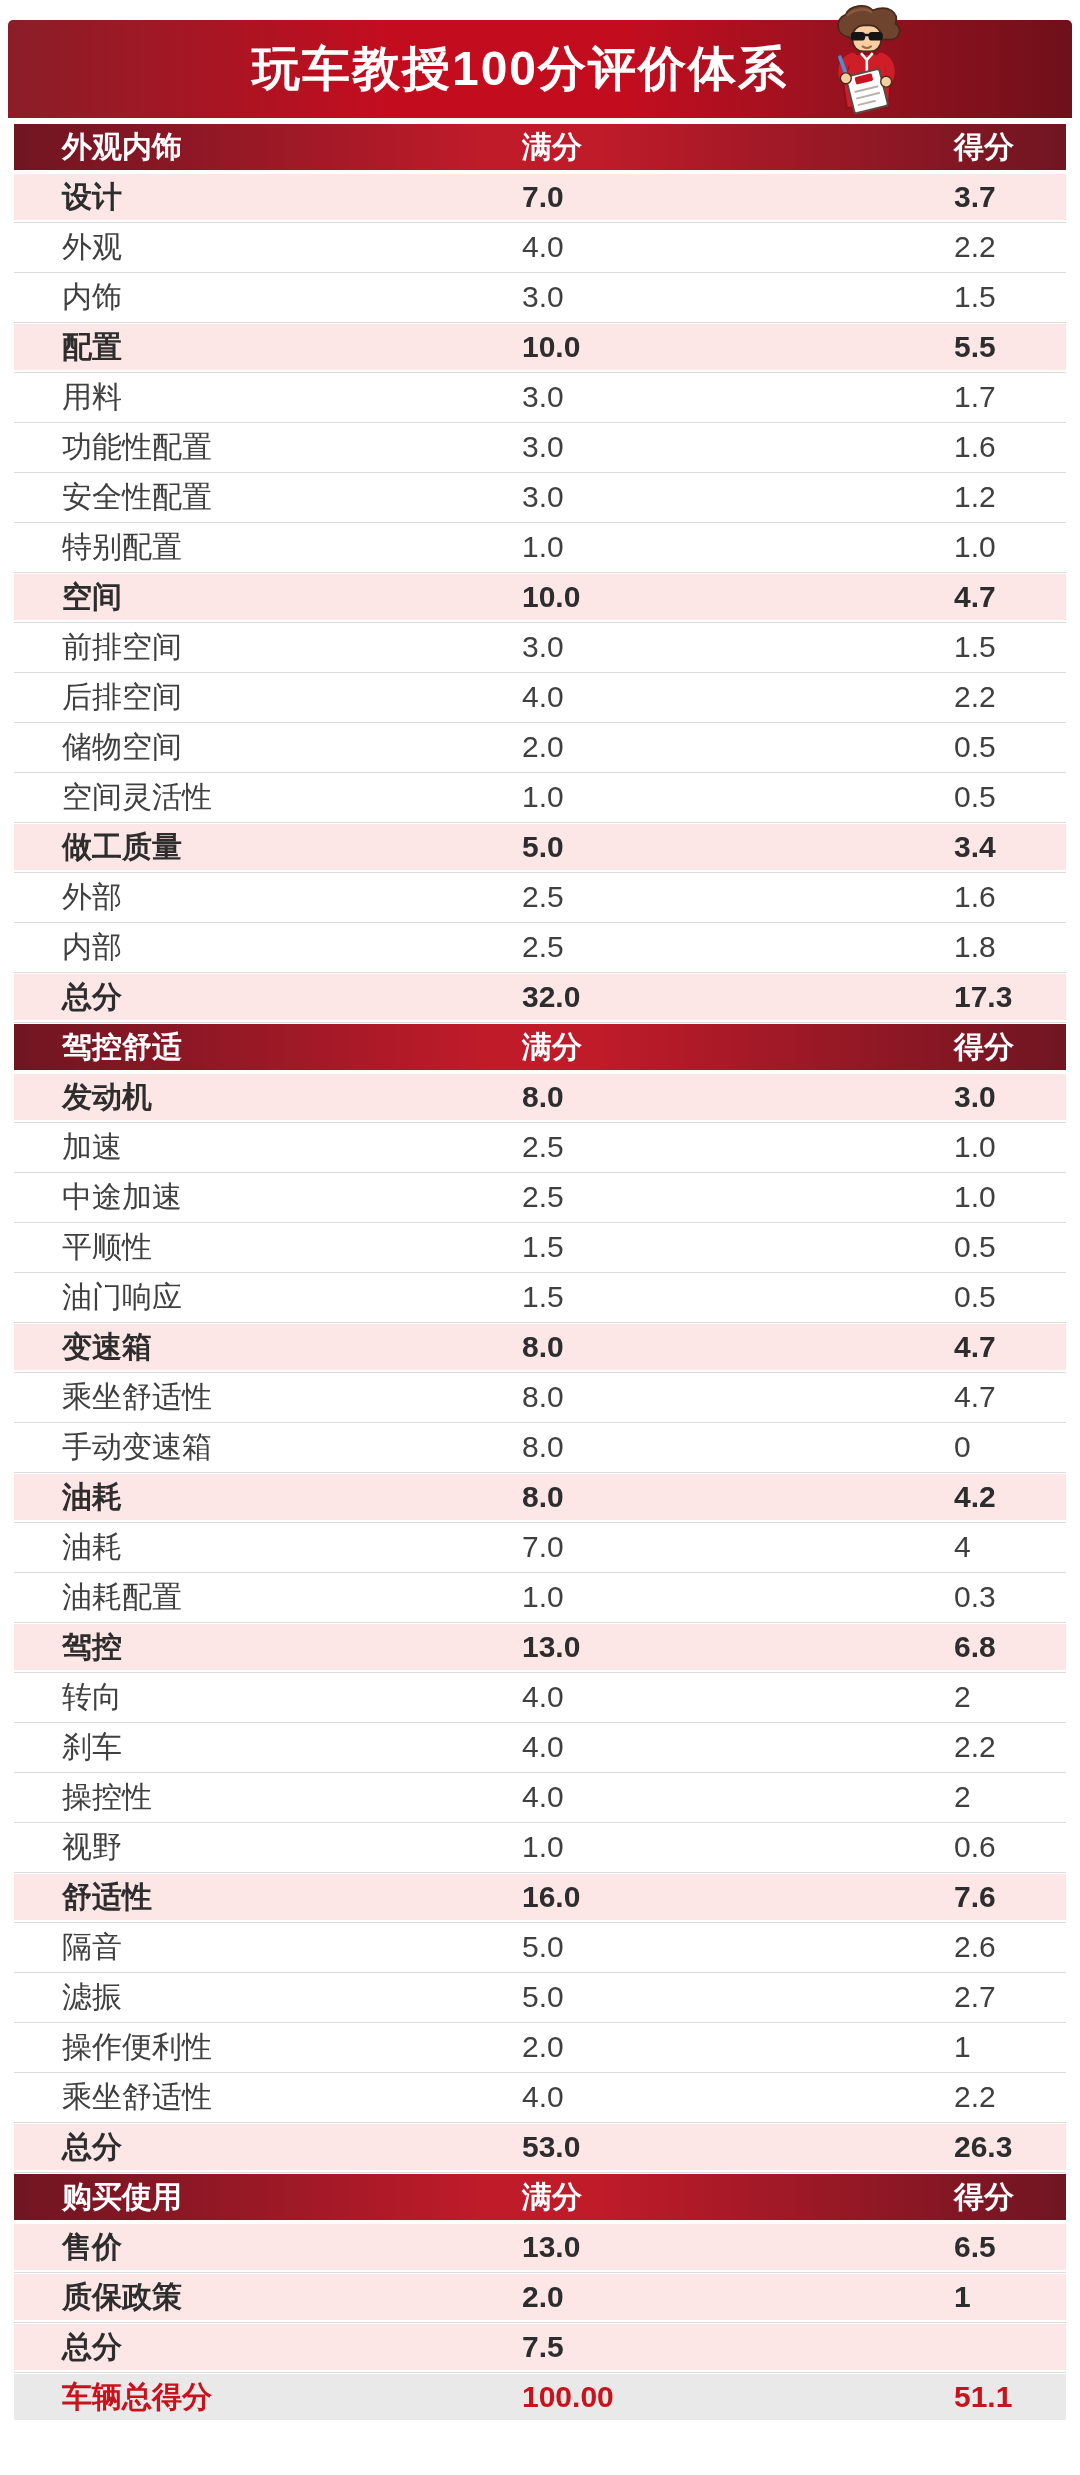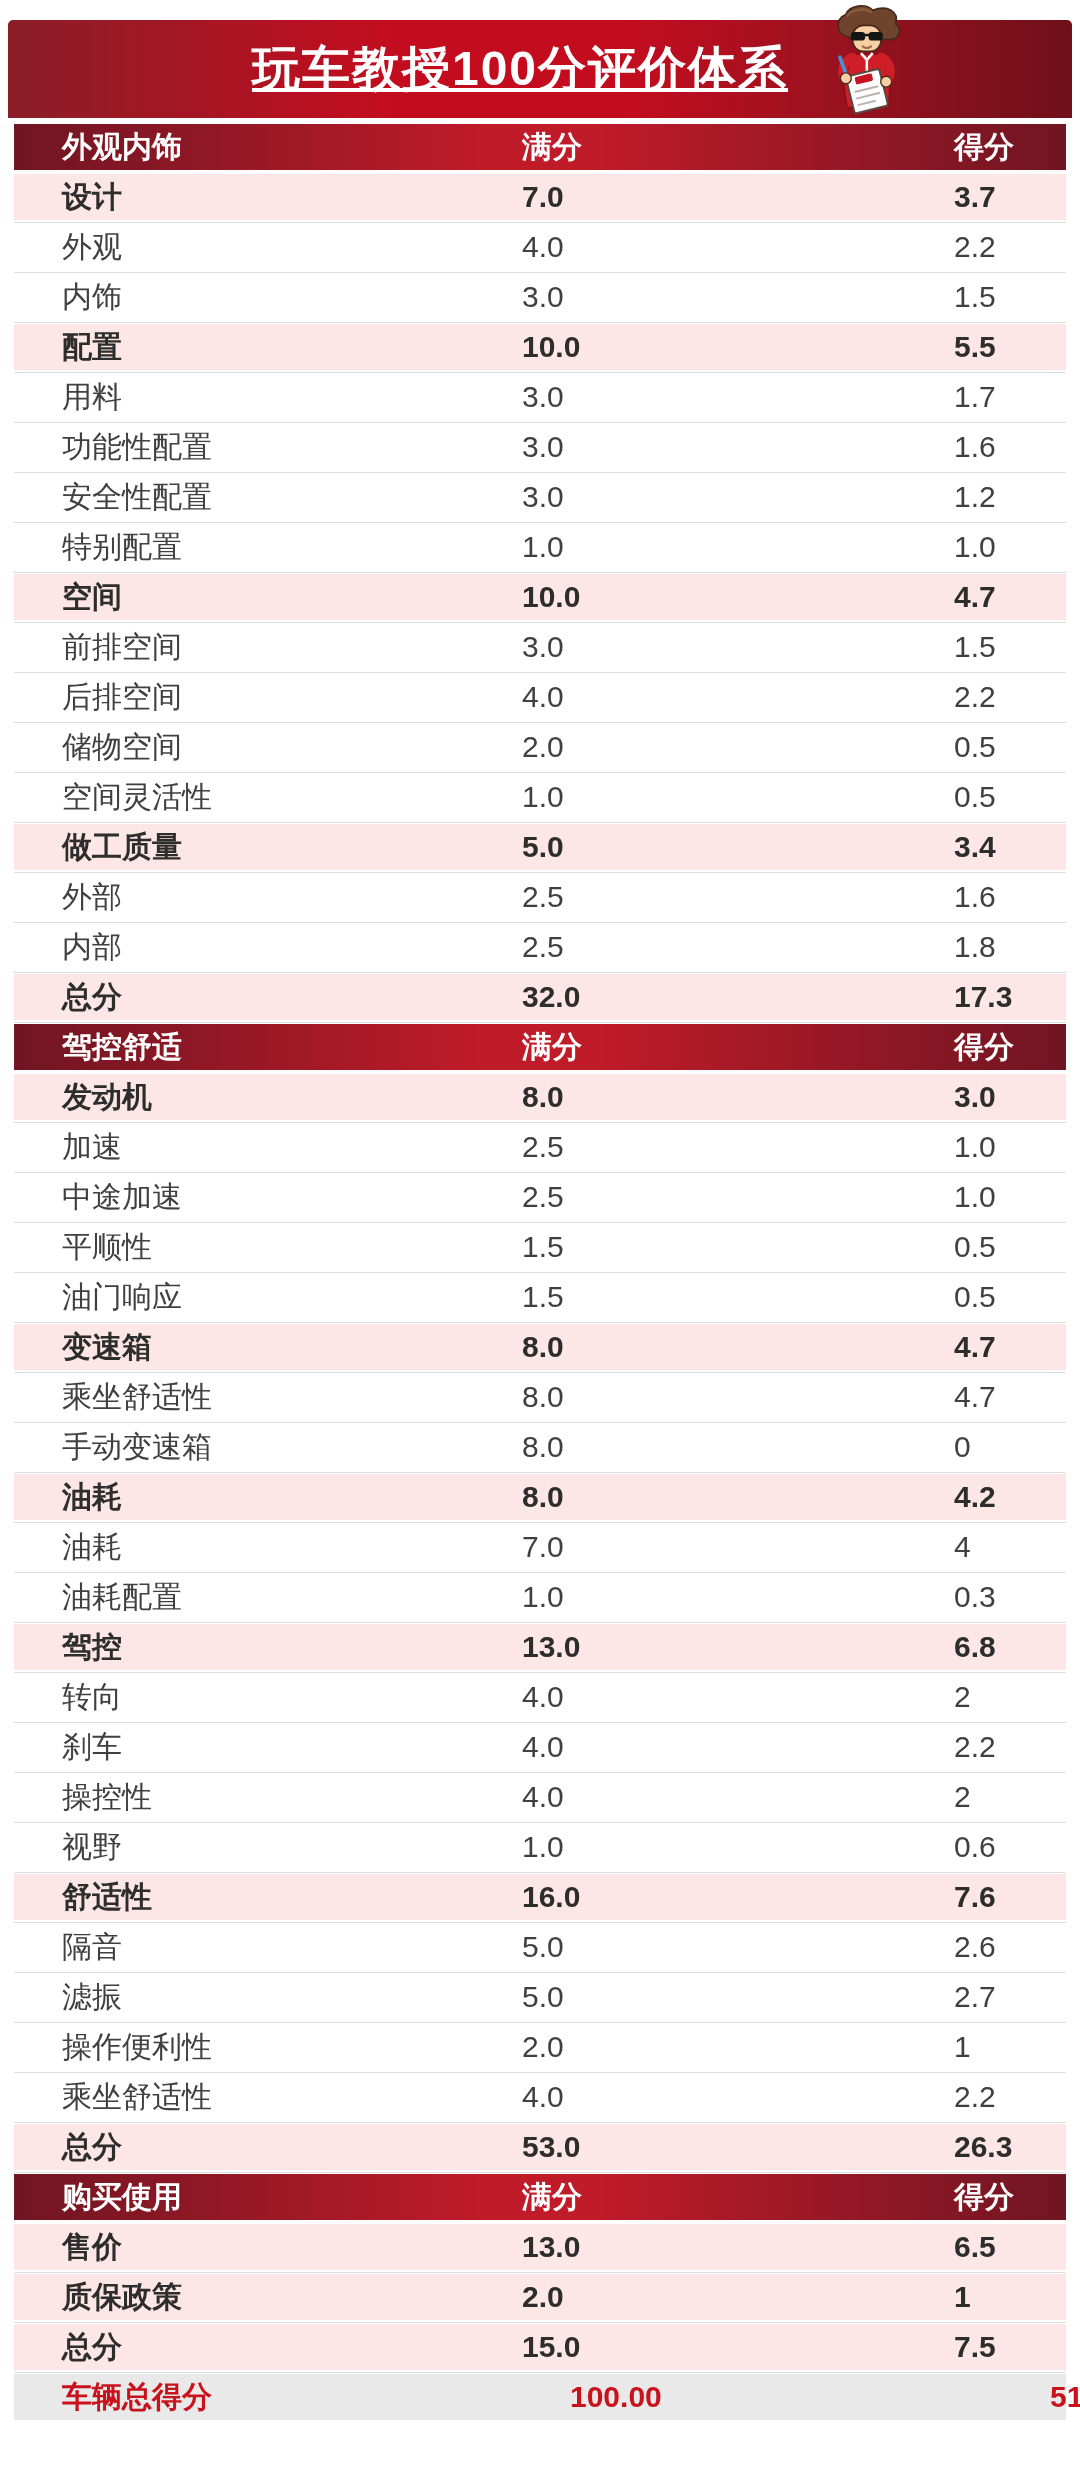--- a/index.html
+++ b/index.html
@@ -2,33 +2,33 @@
 <html><head>
 <meta charset="utf-8">
 <style>
   html,body{margin:0;padding:0;background:#ffffff;}
   body{width:1080px;font-family:"Liberation Sans","DejaVu Sans",sans-serif;}
   .page{position:relative;width:1080px;height:2475px;background:#ffffff;overflow:hidden;}
 
   .banner{position:relative;margin:20px 8px 3px 8px;height:98px;border-radius:5px 5px 0 0;
     background:linear-gradient(90deg,#8a1e28 0%,#c30d1f 36%,#c30d1f 58%,#99121f 78%,#6f101a 100%);}
   .banner-title{line-height:98px;text-align:center;color:#ffffff;font-size:48px;font-weight:bold;
-    letter-spacing:2px;padding-right:40px;text-decoration:underline;}
+    letter-spacing:2px;padding-right:40px;}
   .mascot{position:absolute;right:164px;bottom:-2px;width:84px;height:122px;}
   .mascot svg{width:100%;height:100%;display:block;}
 
   .score-table{margin:6px;}
   .row{display:grid;grid-template-columns:460px 432px auto;align-items:center;height:46px;
     margin:0 8px 4px 8px;padding-left:48px;font-size:30px;color:#404040;position:relative;}
   .row--header{background:linear-gradient(90deg,#701522 0%,#c01b29 45%,#c01b29 55%,#701522 100%);
     color:#ffffff;font-weight:bold;}
   .row--cat{background:#fce6e6;font-weight:bold;color:#2d2d2d;}
   .row--sub{background:#ffffff;}
   .row--sub::after,.row--cat::after{content:"";position:absolute;left:0;right:0;bottom:-3px;height:1px;background:#dcdcdc;}
-  .row--grand{background:#e9e9e9;color:#c8121c;font-weight:bold;gap:48px;}
+  .row--grand{background:#e9e9e9;color:#c8121c;font-weight:bold;}
   .cell{white-space:nowrap;}
 </style>
 </head>
 <body>
 
 <div class="page">
 
   <div class="banner">
     <div class="banner-title">玩车教授100分评价体系</div>
     <div class="mascot">
@@ -284,21 +284,20 @@
         <span class="cell">13.0</span>
         <span class="cell">6.5</span>
       </div>
       <div class="row row--cat">
         <span class="cell">质保政策</span>
         <span class="cell">2.0</span>
         <span class="cell">1</span>
       </div>
       <div class="row row--cat">
         <span class="cell">总分</span>
-        <span class="cell">15.0</span>
         <span class="cell">7.5</span>
       </div>
       <div class="row row--grand">
         <span class="cell">车辆总得分</span>
         <span class="cell">100.00</span>
         <span class="cell">51.1</span>
       </div>
     </div>
 
 </div>

